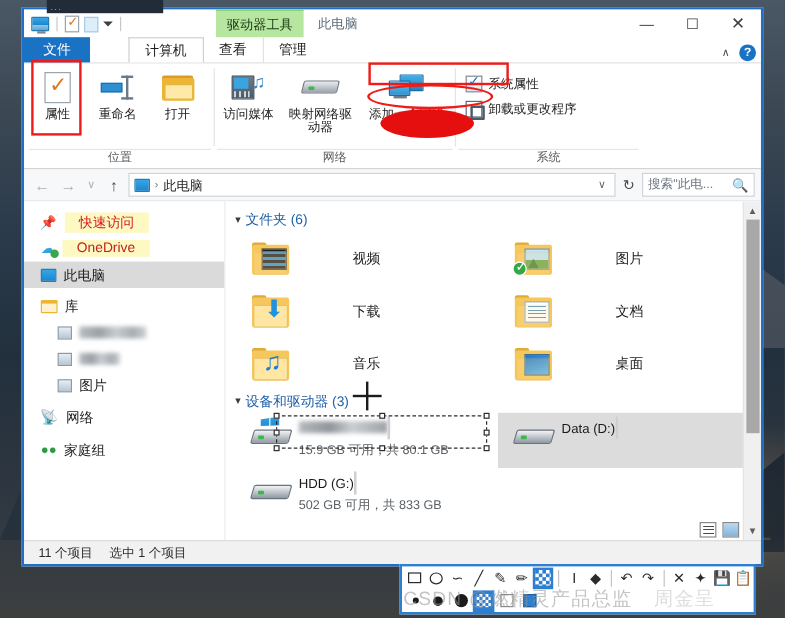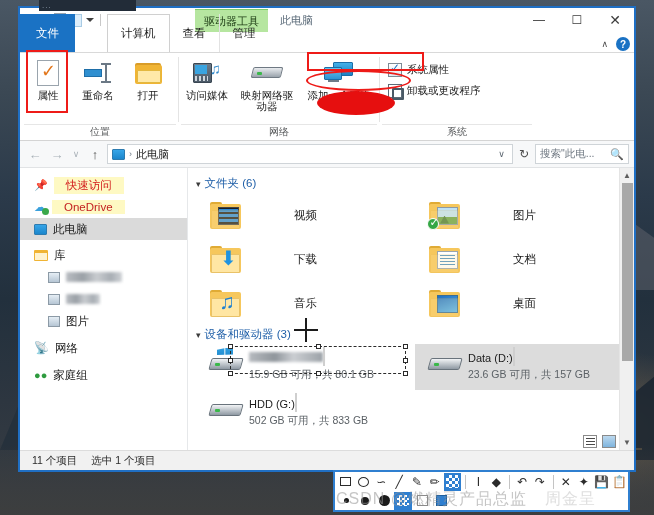--- a/index.html
+++ b/index.html
@@ -88,21 +88,21 @@
     content:"\2713"; position:absolute; left:1px; top:-2px; font-size:11px; color:#e2761b; font-weight:bold;
   }
   .ico-newf {
     width:12px; height:13px; background:#ddeefb; border:1px solid #a8cbe4;
   }
   .ico-caret {
     width:0;height:0;border-left:4px solid transparent;border-right:4px solid transparent;
     border-top:4px solid #3f3f3f;
   }
   .ctx-tabs {
-    position:absolute; left:175px; top:0; display:flex; align-items:center; height:24px;
+    position:absolute; left:160px; top:0; display:flex; align-items:flex-start; height:24px;
   }
   .ctx-green {
     background:#b6e6a0; color:#1b3a12; font-size:11px; padding:4px 9px 3px 9px;
     border-top:1px solid #7fce68;
   }
   .ctx-plain { color:#5b6b79; font-size:11px; padding:4px 9px 3px 12px; }
 
   .wincontrols {
     position:absolute; right:0; top:0; display:flex;
   }
@@ -111,21 +111,21 @@
     color:#3c3c3c; font-size:12px; cursor:default;
   }
   .wc.close { font-size:14px; }
 
   
   .tab-row {
     height:21px; background:#ffffff; display:flex; align-items:flex-end;
     position:relative; border-bottom:1px solid #d9d9d9;
   }
   .tab {
-    font-size:11.5px; color:#1e1e1e; padding:3px 13px 3px 13px; height:38px;
+    font-size:11.5px; color:#1e1e1e; padding:3px 13px 3px 13px; height:21px;
     display:flex; align-items:center; cursor:default;
   }
   .tab.file { background:#1a72c4; color:#ffffff; padding:3px 16px; }
   .tab.active {
     background:#fff; border-left:1px solid #d0d0d0; border-right:1px solid #d0d0d0;
     border-top:1px solid #d0d0d0; position:relative; z-index:2;margin-left:32px;
   }
   .tab.ctxmanage { border-left:1px solid #e2e2e2; }
   .tabrow-right { position:absolute; right:4px; bottom:1px; display:flex; align-items:center; gap:8px; }
   .chev-up { color:#4a4a4a; font-size:9px; }
@@ -699,21 +699,20 @@
         <div class="drv sel">
           <span class="dico">
             <span class="body"></span>
               <span class="led"></span>
           </span>
           <span class="dinfo">
             <span class="dname">Data (D:)</span>
             <span class="dbar">
               <span class="dfill" style="width:85%"></span>
             </span>
-            <div class="dfree">23.6 GB 可用，共 157 GB</div>
           </span>
         </div>
 
         <div class="drv">
           <span class="dico">
             <span class="body"></span>
               <span class="led"></span>
           </span>
           <span class="dinfo">
             <span class="dname">HDD (G:)</span>

